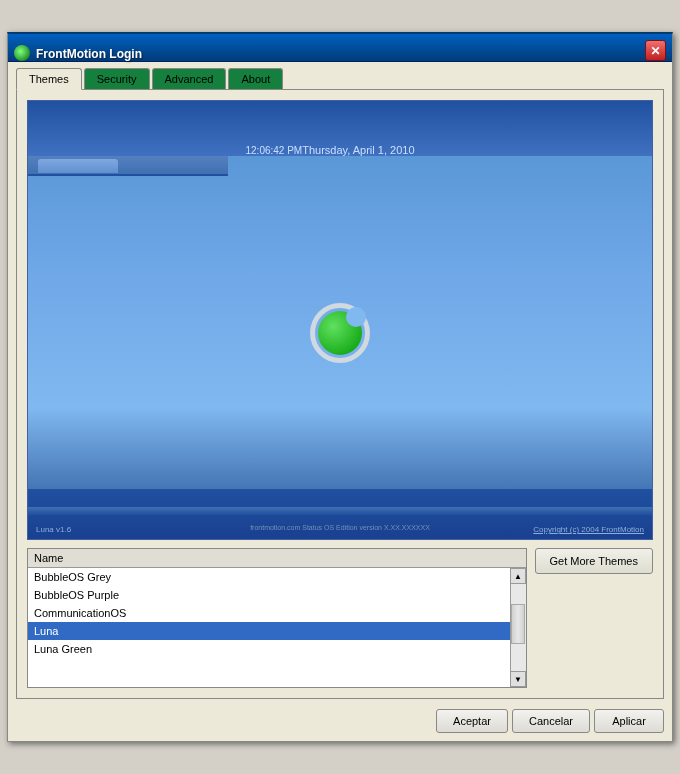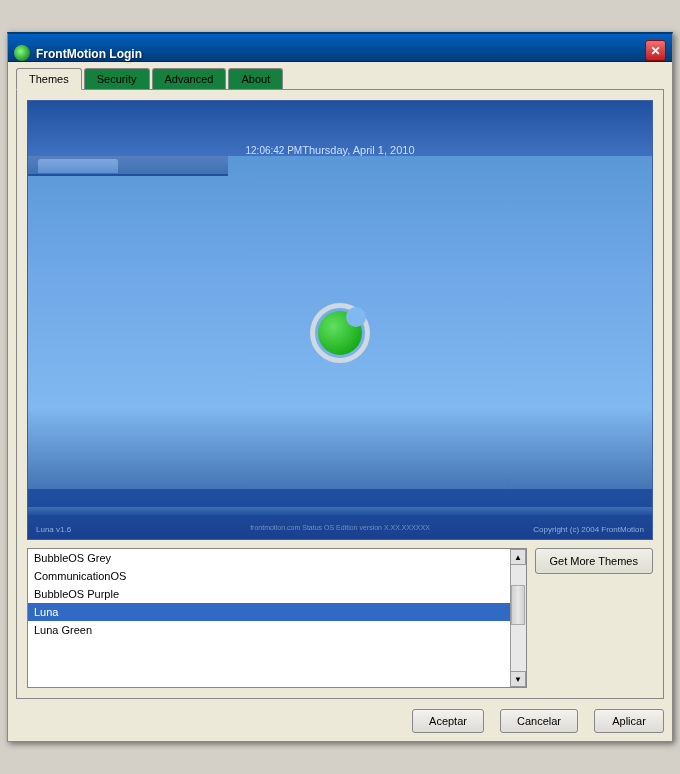--- a/index.html
+++ b/index.html
@@ -219,20 +219,21 @@
       color: #8ab0d8;
       font-size: 8px;
     }
 
     .preview-footer-text-right {
       position: absolute;
       bottom: 5px;
       right: 8px;
       color: #8ab0d8;
       font-size: 8px;
+      text-decoration: underline;
     }
 
     .preview-footer-small {
       position: absolute;
       bottom: 8px;
       left: 50%;
       transform: translateX(-50%);
       color: #7090b8;
       font-size: 7px;
       white-space: nowrap;
@@ -341,21 +342,21 @@
       white-space: nowrap;
       height: 26px;
       display: flex;
       align-items: center;
     }
 
     .bottom-buttons {
       display: flex;
       justify-content: flex-end;
       padding: 10px 8px 8px 8px;
-      gap: 16px;
+      gap: 4px;
     }
 
     .btn {
       padding: 5px 16px;
       background: linear-gradient(to bottom, #f4f2ee, #dddbd4);
       border: 1px solid #888;
       border-radius: 3px;
       cursor: pointer;
       font-size: 11px;
       min-width: 70px;
@@ -408,25 +409,28 @@
       <div class="preview-footer">
         <div class="preview-footer-bar"></div>
         <span class="preview-footer-text-left">Luna v1.6</span>
         <span class="preview-footer-small">frontmotion.com Status OS Edition version X.XX.XXXXXX</span>
         <span class="preview-footer-text-right">Copyright (c) 2004 FrontMotion</span>
       </div>
     </div>
 
     <div class="list-area">
       <div class="list-container">
+        <div class="list-header">
+          <span>Name</span>
+        </div>
         <div class="list-scroll">
           <div class="list-items">
             <div class="list-item">BubbleOS Grey</div>
+            <div class="list-item">BubbleOS Purple</div>
             <div class="list-item">CommunicationOS</div>
-            <div class="list-item">BubbleOS Purple</div>
             <div class="list-item selected">Luna</div>
             <div class="list-item">Luna Green</div>
           </div>
           <div class="scrollbar">
             <div class="scroll-arrow">▲</div>
             <div class="scroll-track">
               <div class="scroll-thumb"></div>
             </div>
             <div class="scroll-arrow">▼</div>
           </div>

